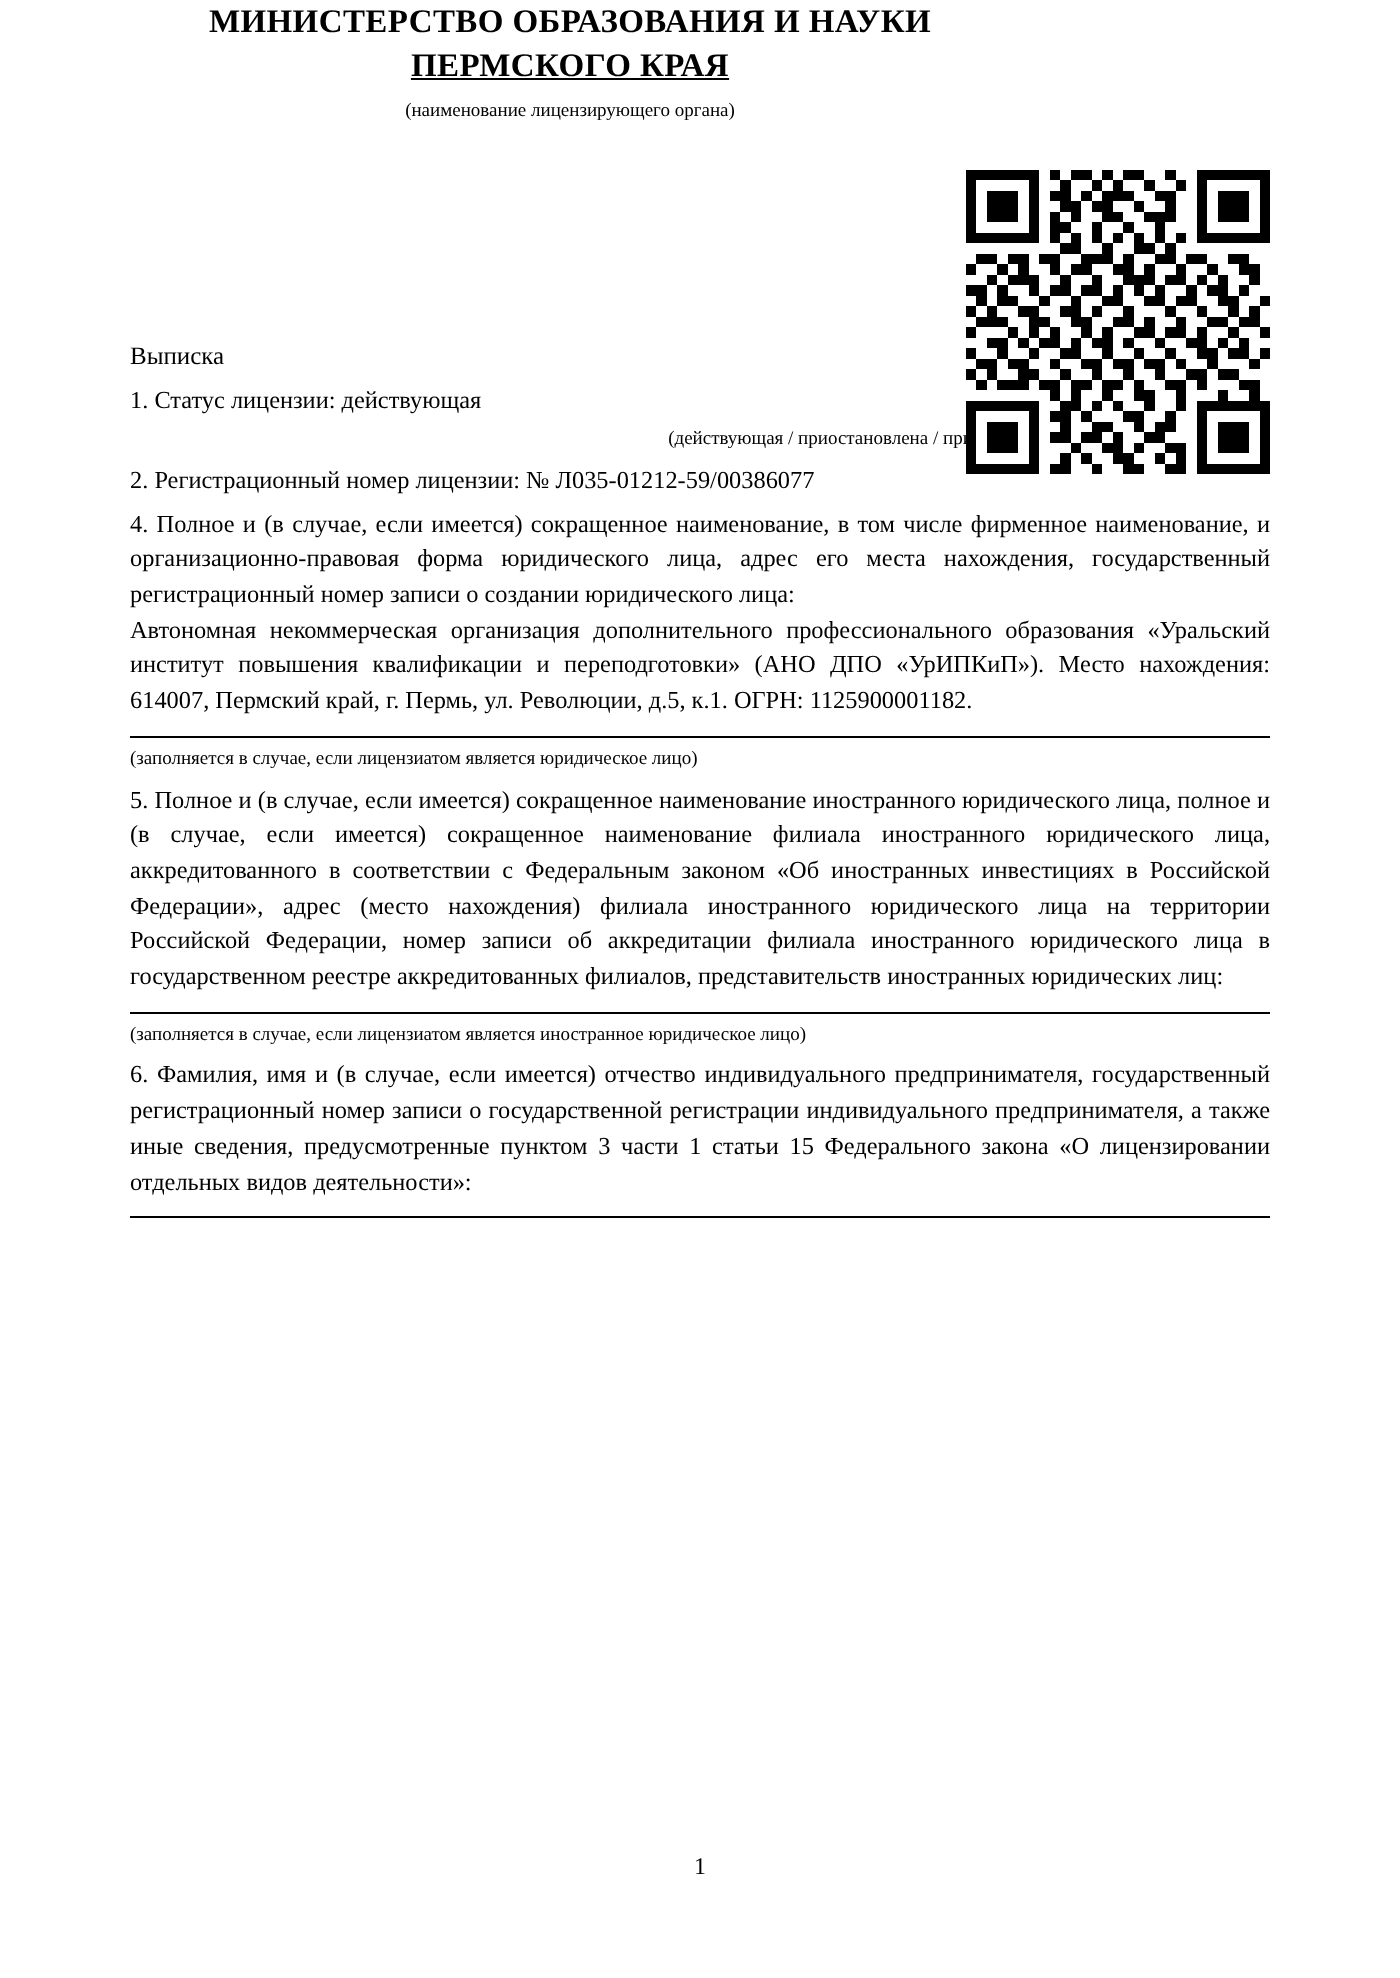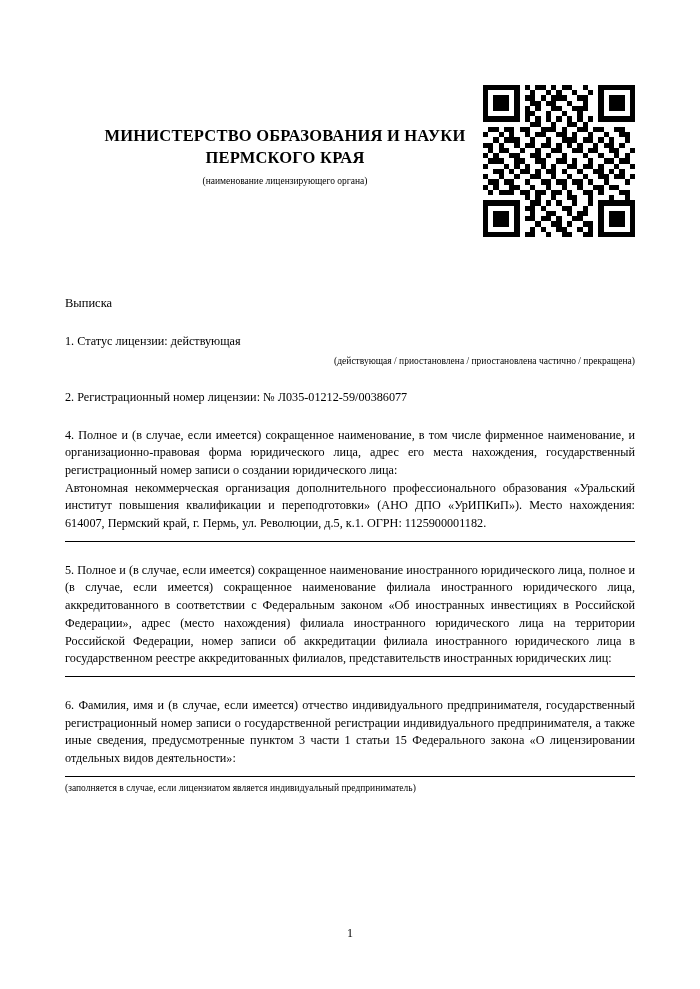--- a/index.html
+++ b/index.html
@@ -25,52 +25,51 @@
   .qr {
     position: absolute;
     top: 85px;
     right: 65px;
     width: 152px;
     height: 152px;
   }
   .qr svg { display: block; }
 
   .header-block {
-    padding-top: 125px;
   }
   .org-title {
     font-size: 16.5px;
     font-weight: bold;
     text-align: center;
     line-height: 1.35;
     letter-spacing: 0.2px;
     width: 440px;
     margin: 0 auto 0 0;
     padding-left: 0;
   }
-  .org-title .line2 { display: block; }
+  .org-title .line2 { display: block; text-decoration: underline; }
   .org-subtitle {
     font-size: 9.5px;
     text-align: center;
     width: 440px;
     margin-top: 6px;
     margin-left: 0;
     font-family: Liberation Serif, serif;
   }
 
   .doc-title {
     margin-top: 107px;
     text-align: left;
     font-size: 12.5px;
     line-height: 1.6;
   }
   .doc-title .t2 { display: block; }
 
   .section {
-    margin-top: 20px;
+    margin-top: 4px;
     font-size: 12.2px;
     line-height: 1.45;
   }
   .section.justify {
     text-align: justify;
     text-align-last: left;
   }
   .section p { margin: 0; }
   .sub-note {
     text-align: right;
@@ -382,29 +381,30 @@
 
   <div class="section">
     <p>2. Регистрационный номер лицензии: № Л035-01212-59/00386077</p>
   </div>
 
 
   <div class="section justify">
     <p>4. Полное и (в случае, если имеется) сокращенное наименование, в том числе фирменное наименование, и организационно-правовая форма юридического лица, адрес его места нахождения, государственный регистрационный номер записи о создании юридического лица:</p>
     <p>Автономная некоммерческая организация дополнительного профессионального образования «Уральский институт повышения квалификации и переподготовки» (АНО ДПО «УрИПКиП»). Место нахождения: 614007, Пермский край, г. Пермь, ул. Революции, д.5, к.1. ОГРН: 1125900001182.</p>
     <hr class="rule">
+    <div class="sub-note">(заполняется в случае, если лицензиатом является юридическое лицо)</div>
   </div>
 
   <div class="section justify">
     <p>5. Полное и (в случае, если имеется) сокращенное наименование иностранного юридического лица, полное и (в случае, если имеется) сокращенное наименование филиала иностранного юридического лица, аккредитованного в соответствии с Федеральным законом «Об иностранных инвестициях в Российской Федерации», адрес (место нахождения) филиала иностранного юридического лица на территории Российской Федерации, номер записи об аккредитации филиала иностранного юридического лица в государственном реестре аккредитованных филиалов, представительств иностранных юридических лиц:</p>
     <hr class="rule">
+    <div class="sub-note">(заполняется в случае, если лицензиатом является иностранное юридическое лицо)</div>
   </div>
 
   <div class="section justify">
     <p>6. Фамилия, имя и (в случае, если имеется) отчество индивидуального предпринимателя, государственный регистрационный номер записи о государственной регистрации индивидуального предпринимателя, а также иные сведения, предусмотренные пунктом 3 части 1 статьи 15 Федерального закона «О лицензировании отдельных видов деятельности»:</p>
     <hr class="rule">
-    <div class="sub-note">(заполняется в случае, если лицензиатом является индивидуальный предприниматель)</div>
   </div>
 
 
   <div class="page-number">1</div>
 
 </div>
 
 </body></html>

